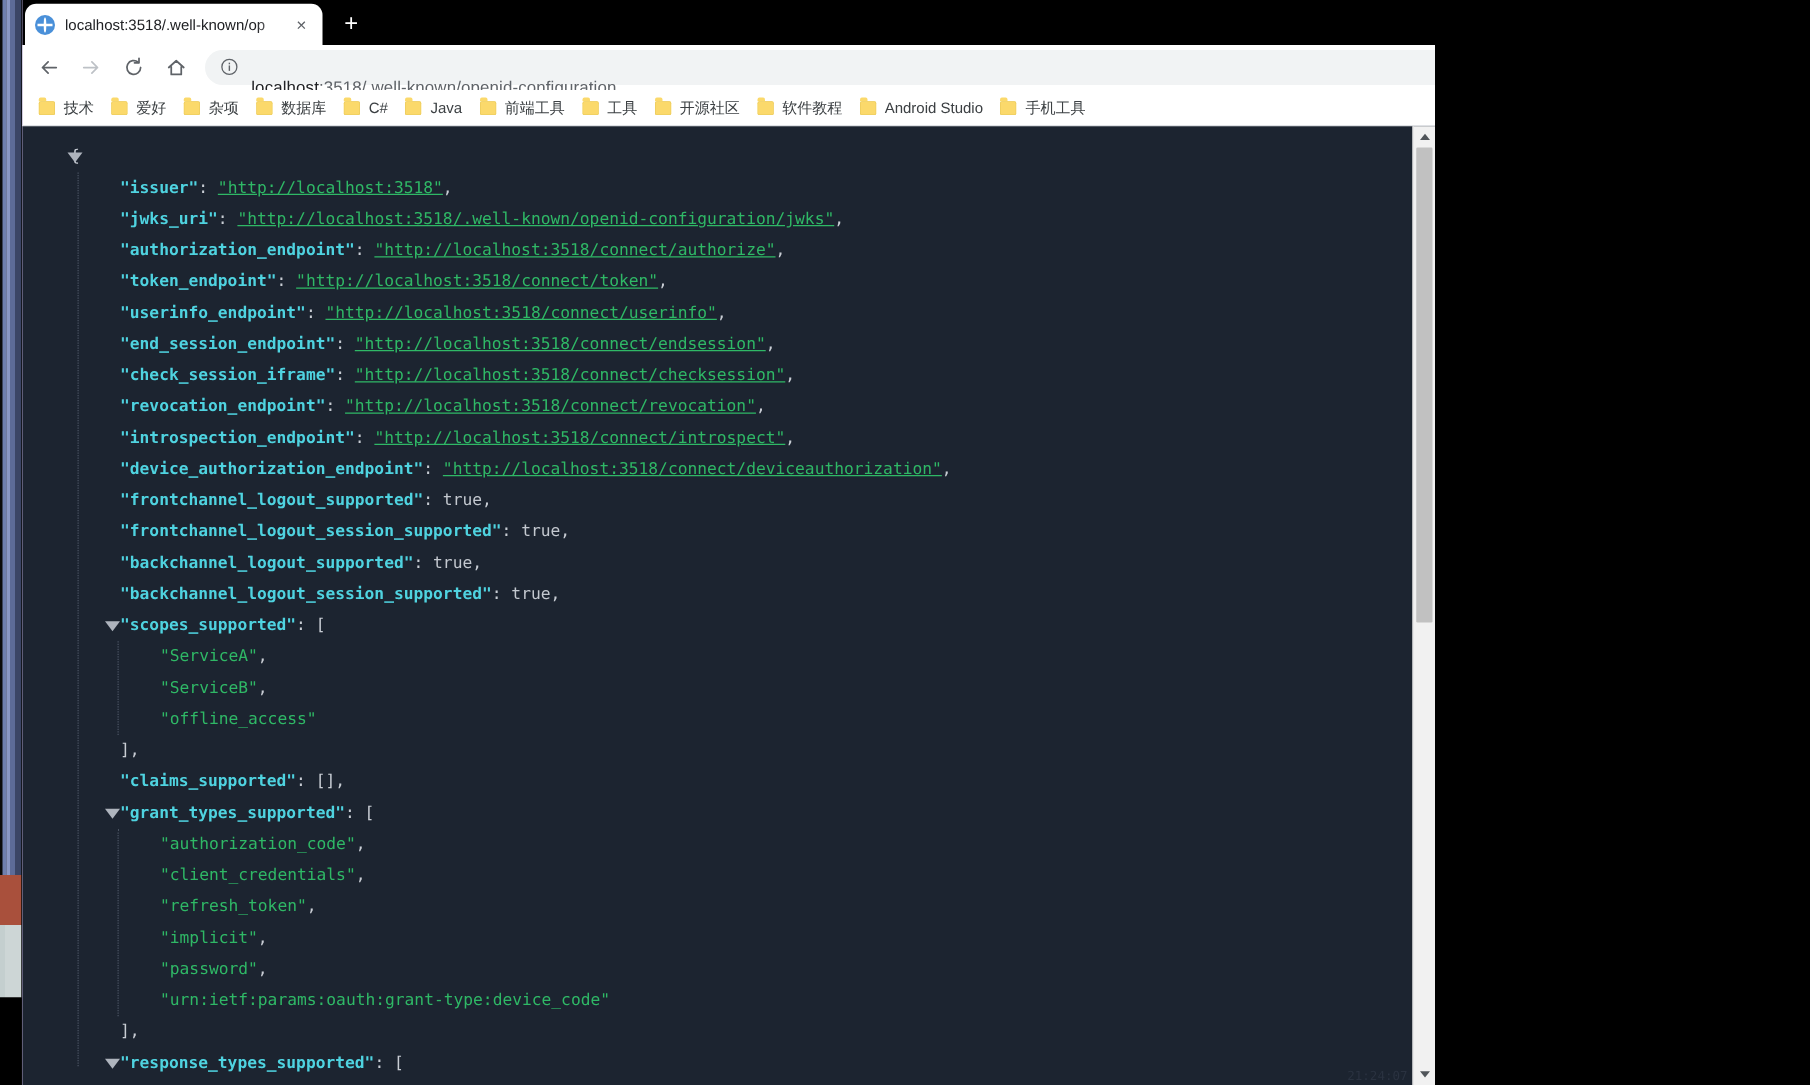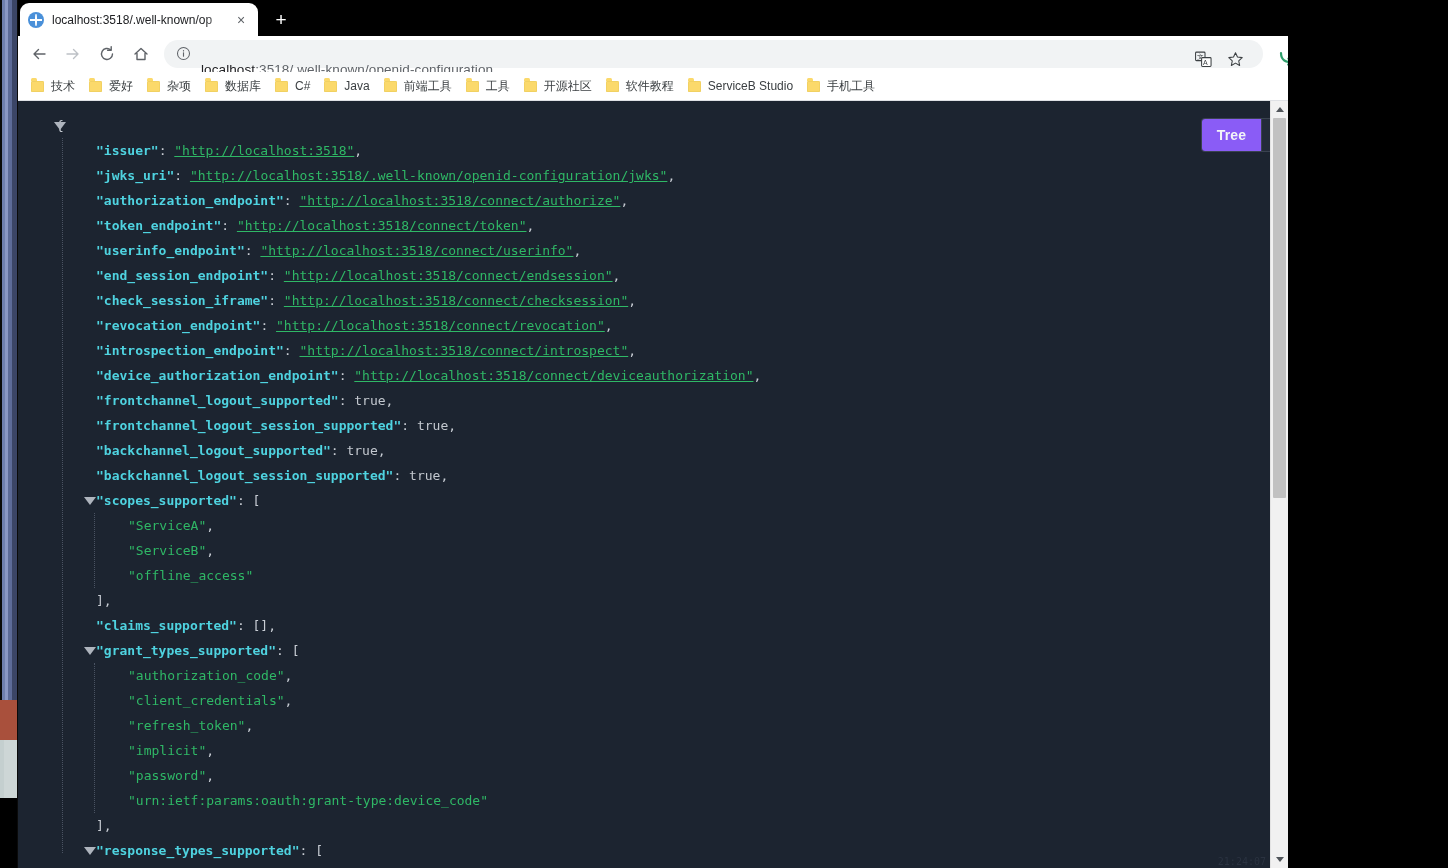--- a/index.html
+++ b/index.html
@@ -5,21 +5,21 @@
   html, body {
     margin: 0; padding: 0;
     width: 1448px; height: 868px;
     overflow: hidden;
     background: #000;
     font-family: "Liberation Sans", sans-serif;
   }
 
   #app {
     position: relative;
-    width: 1288px;
+    width: 1148px;
     height: 868px;
     background: #8b5cf6;
     overflow: hidden;
   }
 
   
   .bg-strip {
     position: absolute;
     left: 0; top: 0;
     width: 18px;
@@ -521,21 +521,21 @@
       <div class="bm">
           <span class="bm-folder"></span>
           <span class="bm-label">开源社区</span>
         </div>
       <div class="bm">
           <span class="bm-folder"></span>
           <span class="bm-label">软件教程</span>
         </div>
       <div class="bm">
           <span class="bm-folder"></span>
-          <span class="bm-label">ServiceB Studio</span>
+          <span class="bm-label">Android Studio</span>
         </div>
       <div class="bm">
           <span class="bm-folder"></span>
           <span class="bm-label">手机工具</span>
         </div>
 
       <div class="bm-right">
         <span class="bm-vsep"></span>
         <div class="bm">
             <span class="bm-folder"></span>

